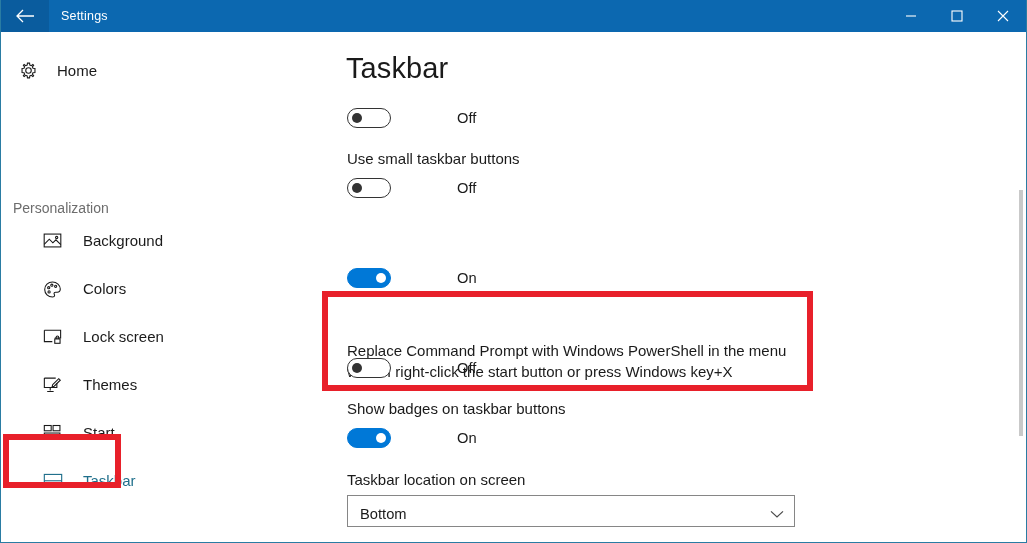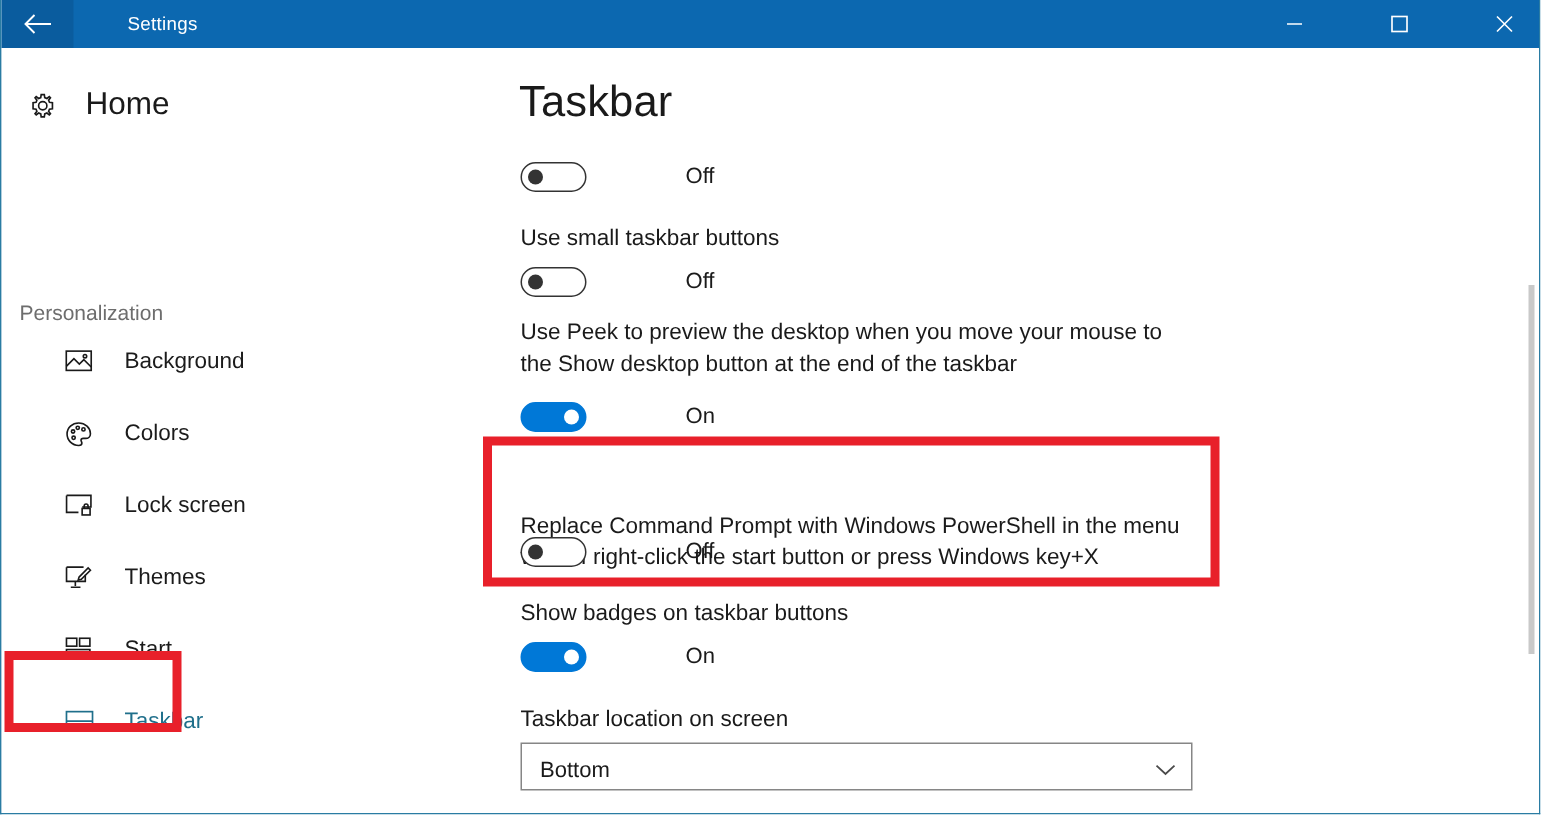--- a/index.html
+++ b/index.html
@@ -17,21 +17,21 @@
     border-right: 1px solid #2a7ca3;
     border-bottom: 1px solid #2a7ca3;
     overflow: hidden;
   }
 
   
   .titlebar {
     position: absolute; top: 0; left: 0;
     width: 1025px; height: 32px;
     background: #0c68b0;
-    display: flex; align-items: stretch; gap: 24px;
+    display: flex; align-items: stretch;
   }
   .back-zone {
     width: 48px; height: 32px;
     background: #0a5c9e;
     display: flex; align-items: center; justify-content: center;
     cursor: default;
   }
   .back-arrow { display: block; }
   .win-title {
     display: flex; align-items: center;
@@ -56,21 +56,21 @@
     display: flex; align-items: center;
     height: 40px;
     padding-left: 18px;
   }
   .nav-row .ico {
     width: 26px; height: 20px;
     display: flex; align-items: center; justify-content: flex-start;
     flex: 0 0 26px;
   }
   .nav-row .lbl {
-    font-size: 21px; color: #1a1a1a;
+    font-size: 15px; color: #1a1a1a;
     margin-left: 12px;
     white-space: nowrap;
   }
   .home-row { margin-top: 18px; }
 
   .searchbox {
     position: absolute; left: 12px; top: 68px;
     width: 298px; height: 32px;
     border: 1px solid #767676;
     background: #ffffff;
@@ -304,21 +304,20 @@
     </div>
 
     <div class="setting-text" style="position:absolute;left:16px;top:116px;width:640px;">Use small taskbar buttons</div>
     <div class="toggle-row" style="position:absolute;left:16px;top:146px;">
       <div class="toggle off">
         <span class="knob"></span>
       </div>
       <span class="toggle-label">Off</span>
     </div>
 
-    <div class="setting-text" style="position:absolute;left:16px;top:179px;width:445px;">Use Peek to preview the desktop when you move your mouse to the Show desktop button at the end of the taskbar</div>
     <div class="toggle-row" style="position:absolute;left:16px;top:236px;">
       <div class="toggle on">
         <span class="knob"></span>
       </div>
       <span class="toggle-label">On</span>
     </div>
 
     <div class="setting-text" style="position:absolute;left:16px;top:308px;width:445px;">Replace Command Prompt with Windows PowerShell in the menu when I right-click the start button or press Windows key+X</div>
     <div class="toggle-row" style="position:absolute;left:16px;top:326px;">
       <div class="toggle off">

